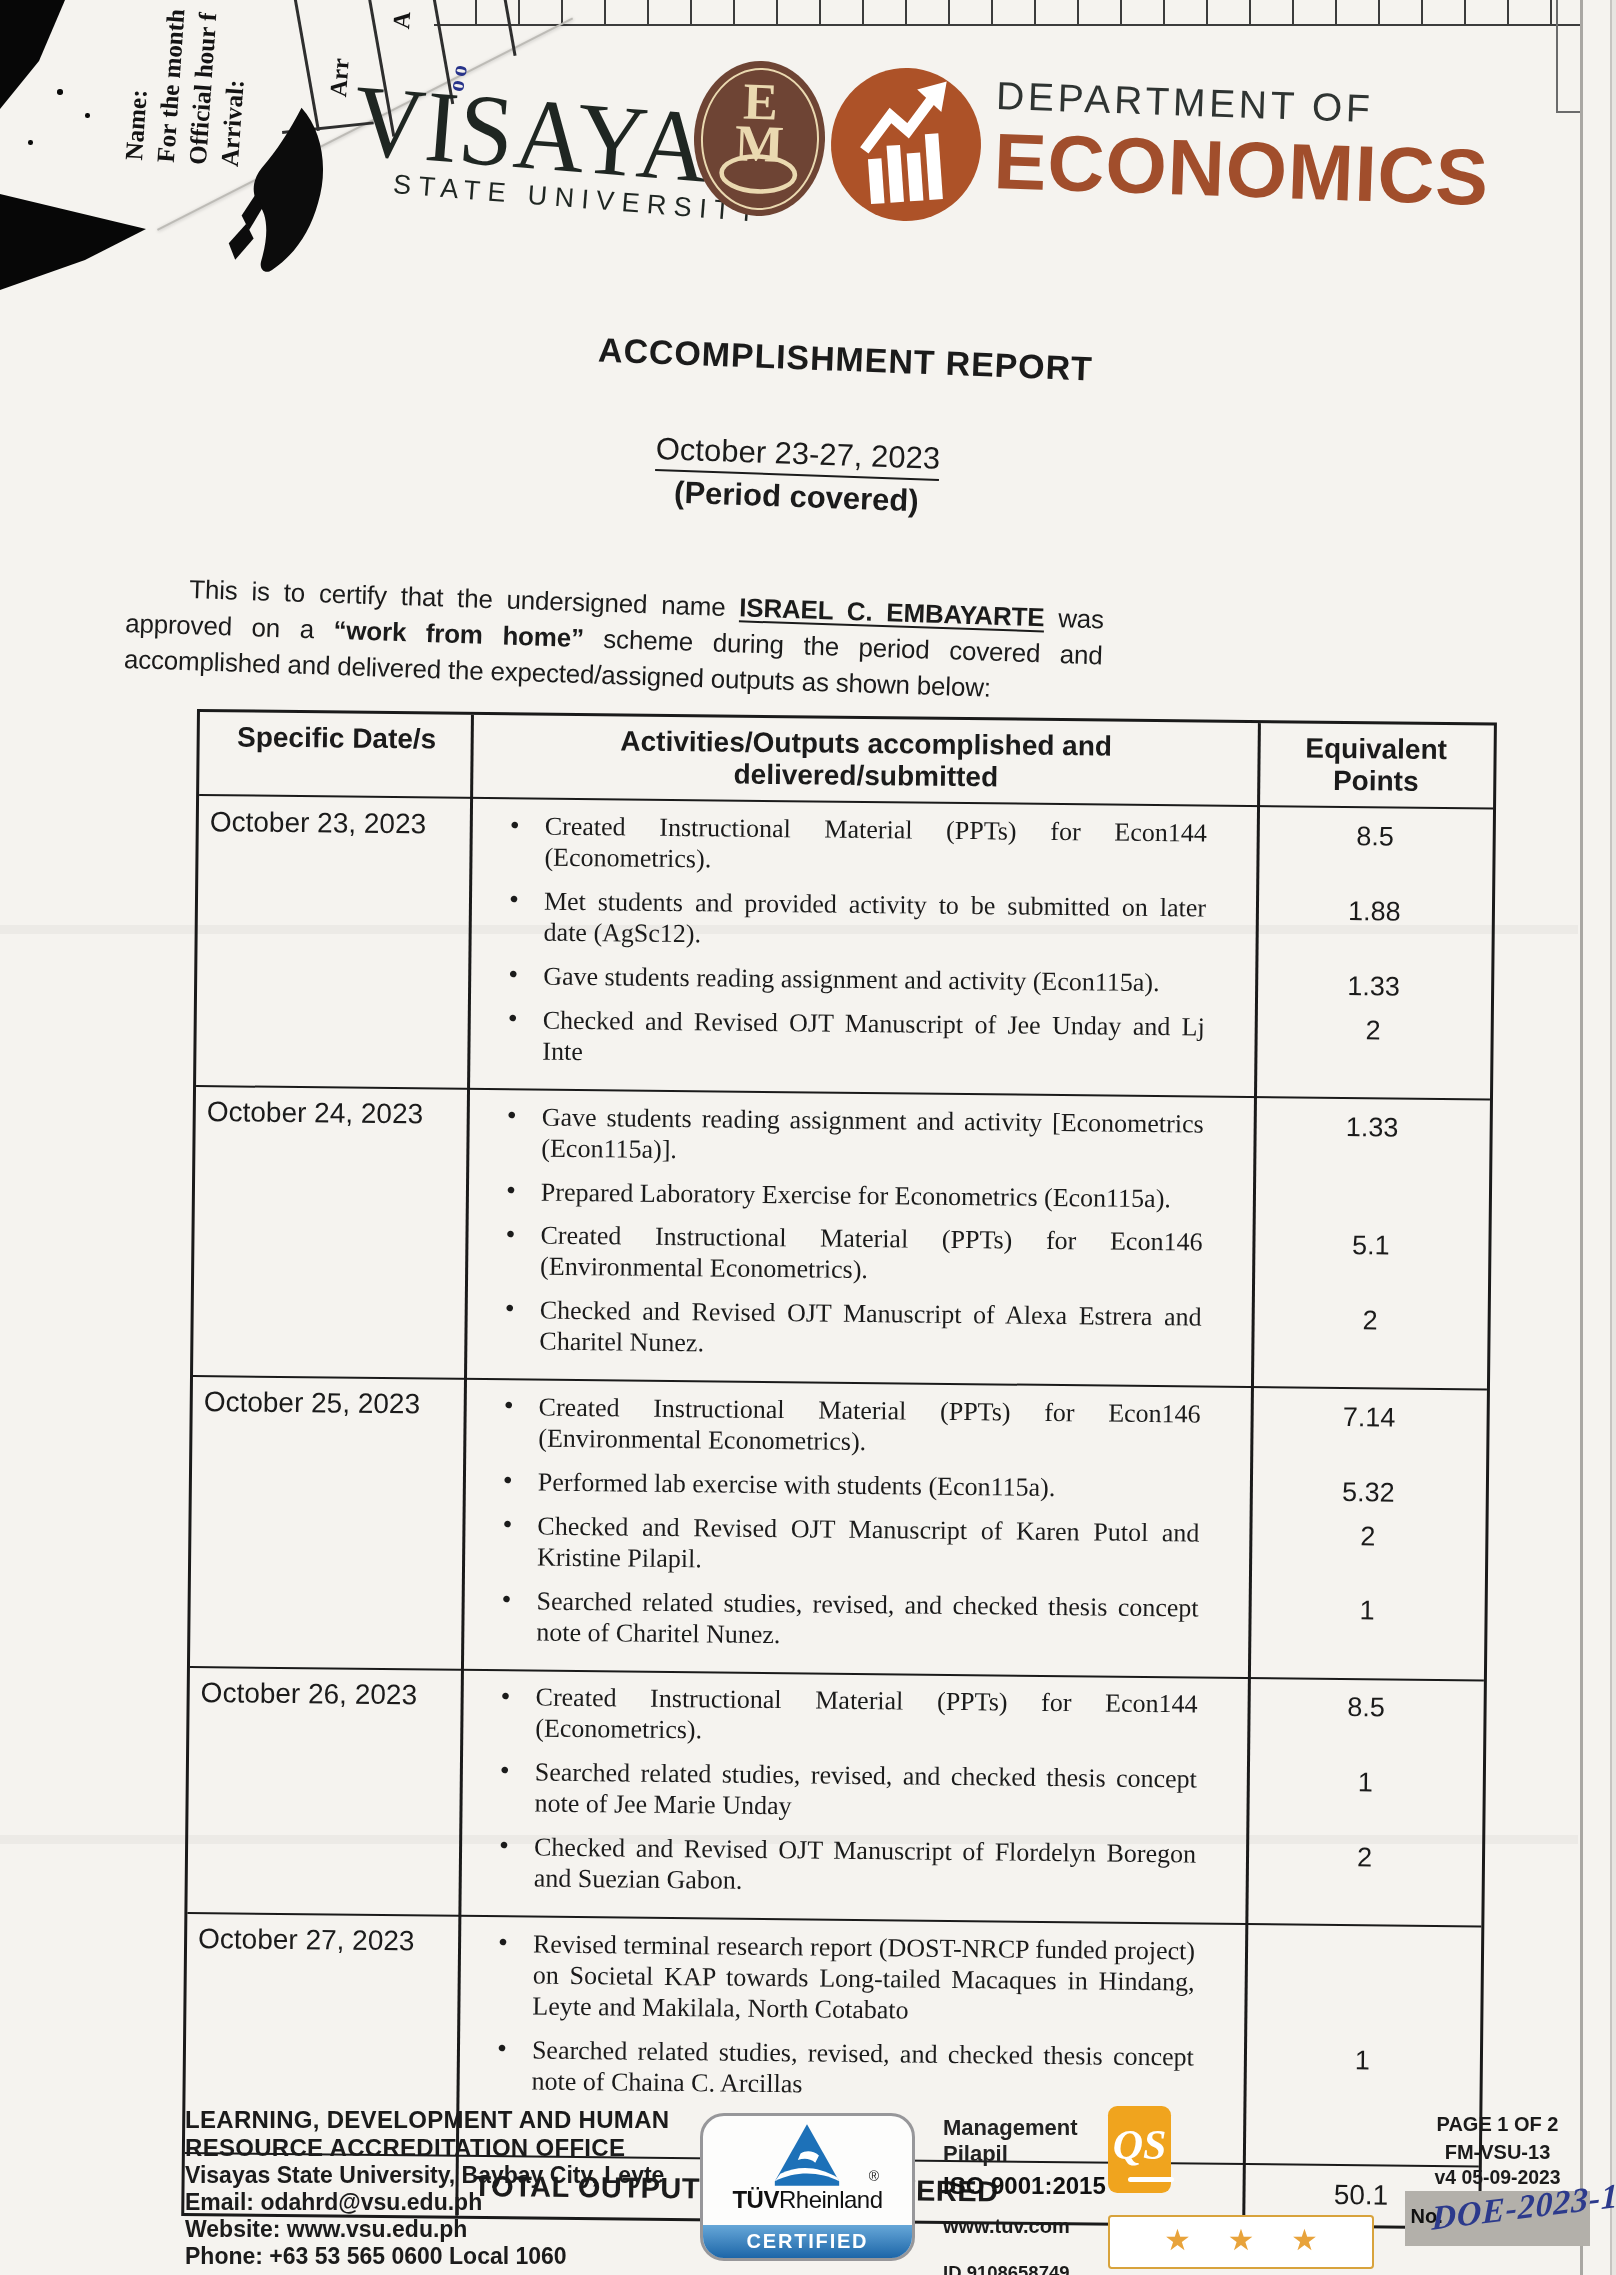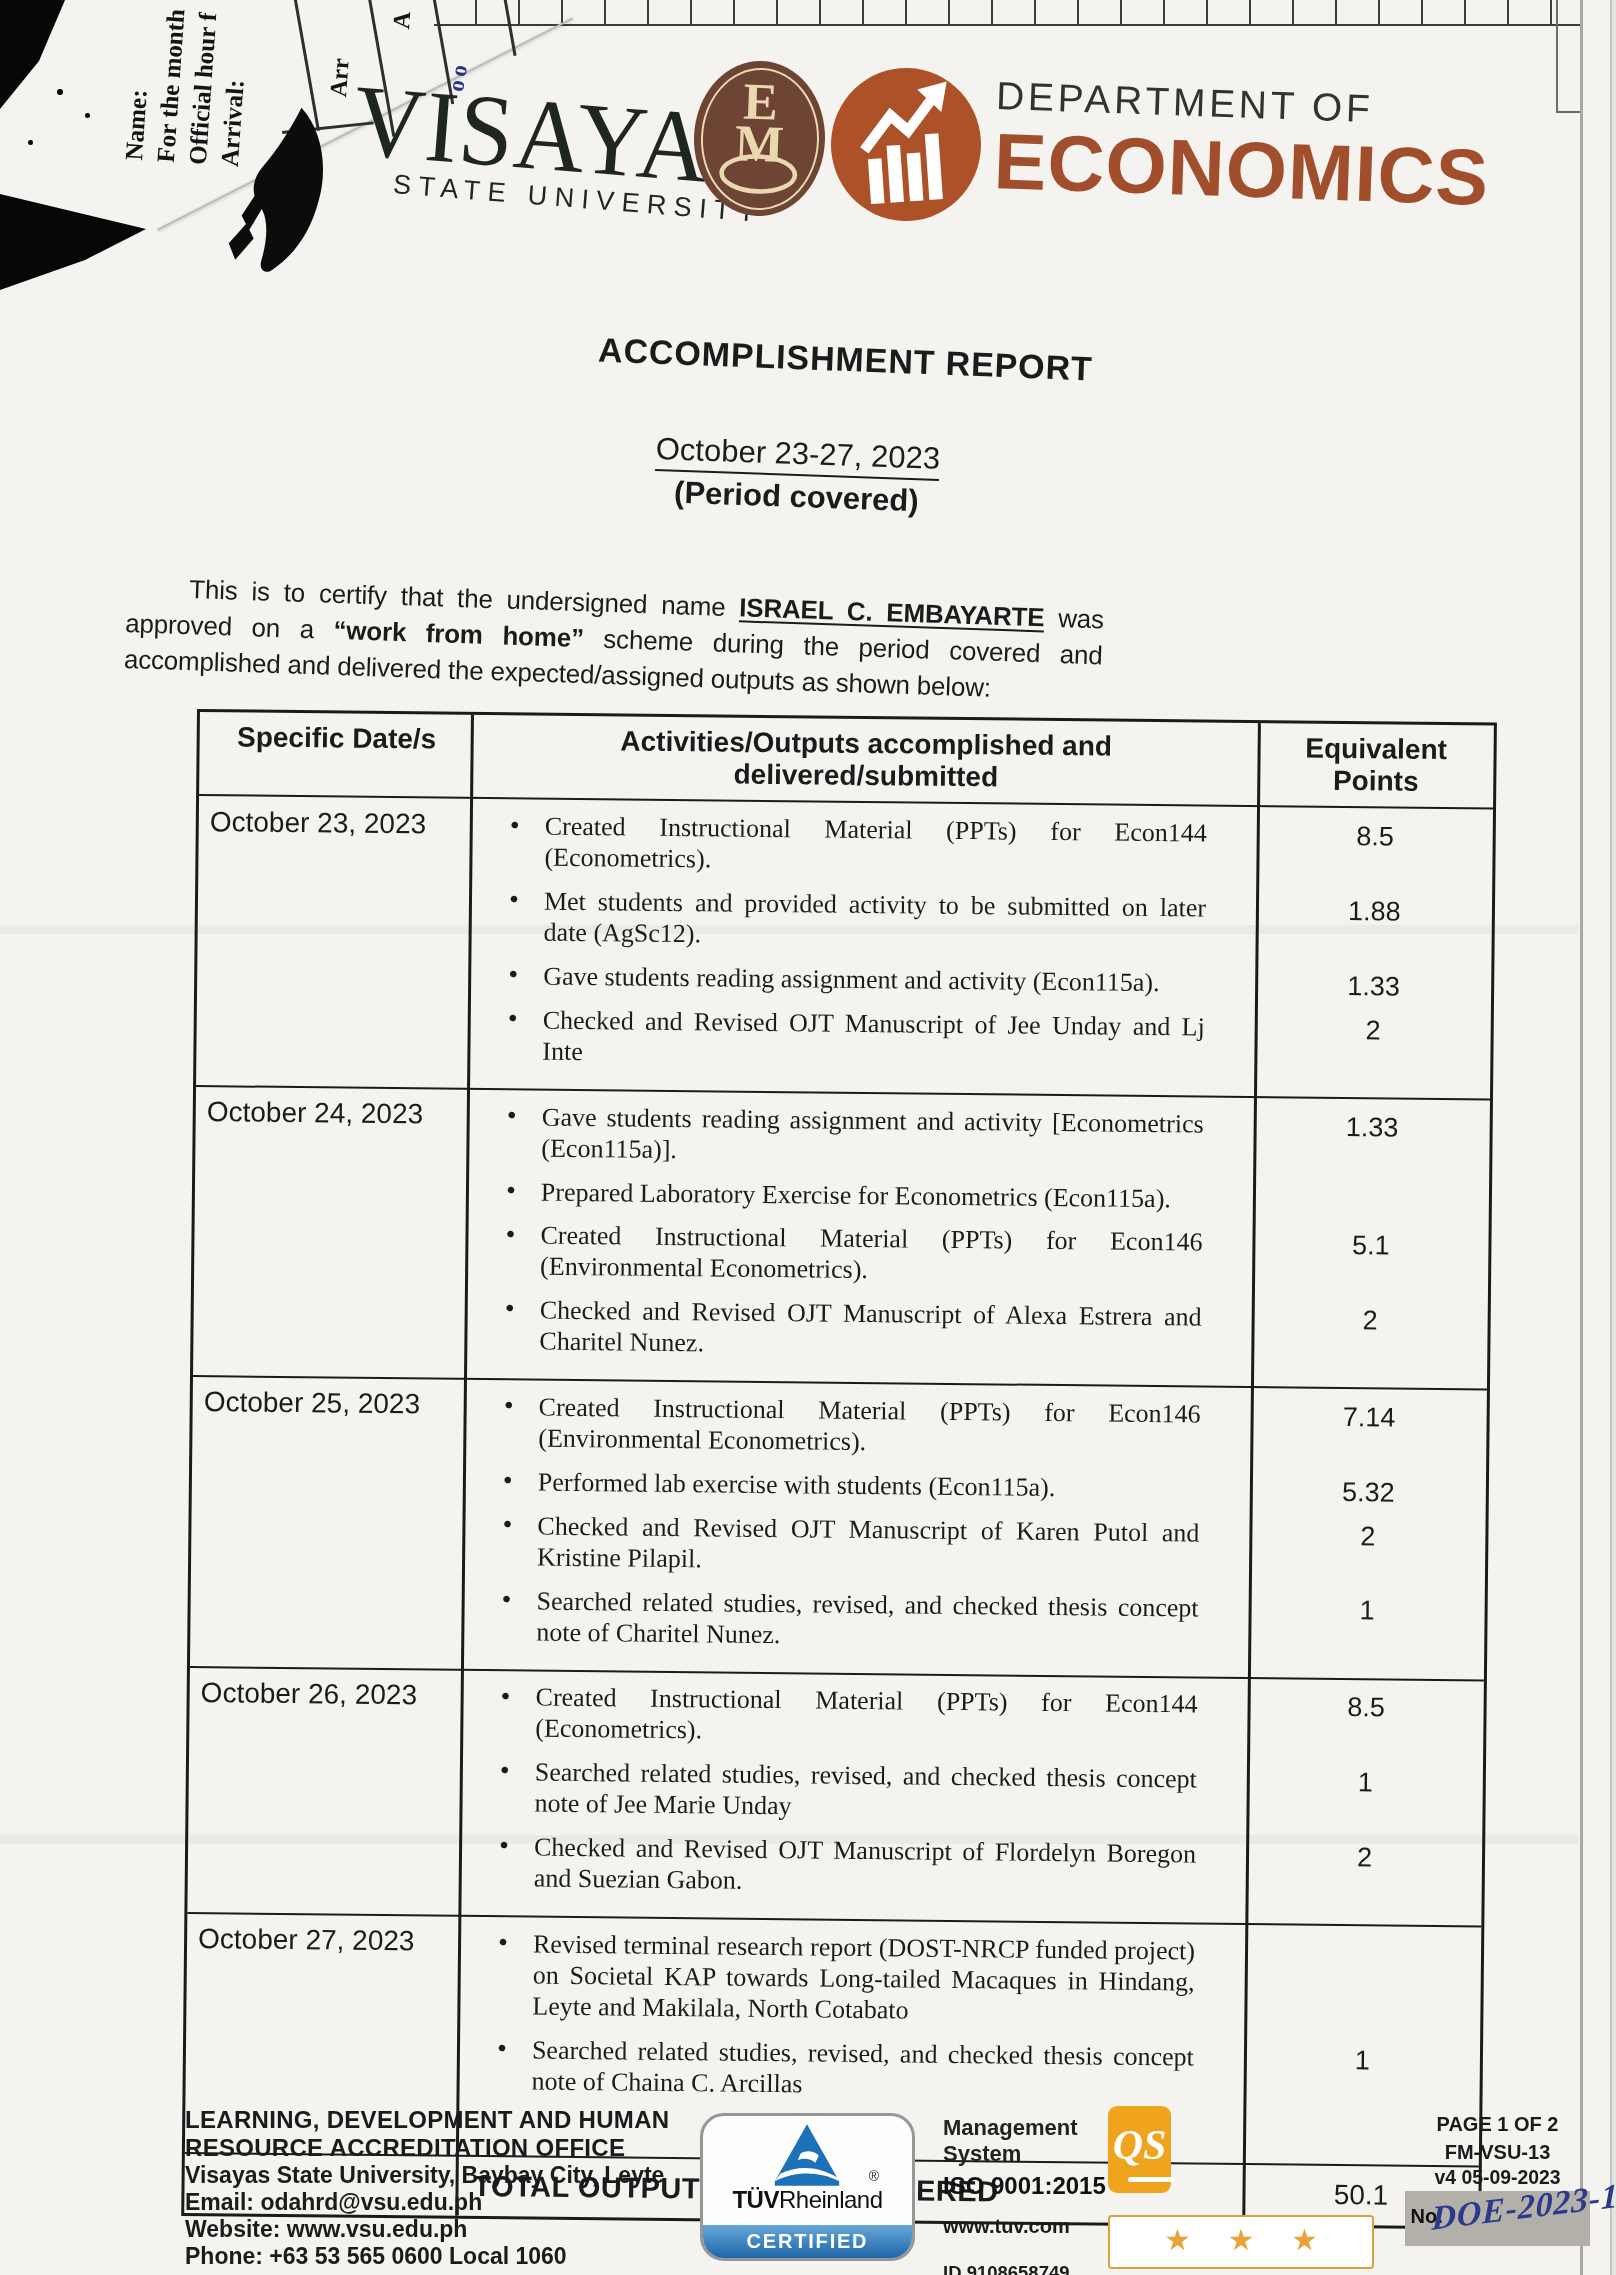--- a/index.html
+++ b/index.html
@@ -332,21 +332,21 @@
         <path d="M2 64 C26 52 52 54 72 64 L72 69 L2 69 Z" fill="#1d71b8"></path>
         <path d="M30 34 C36 30 44 31 50 36 L46 44 C40 39 34 39 27 41 Z" fill="#fff"></path>
       </svg>
       <span class="tuv-reg">®</span>
       <div class="tuv-name"><b>TÜV</b><span>Rheinland</span></div>
       <div class="tuv-band">CERTIFIED</div>
     </div>
 
     <div class="mgmt">
       <div>Management</div>
-      <div>System</div>
+      <div>Pilapil</div>
       <div class="iso">ISO 9001:2015</div>
     </div>
     <div class="tuv-url">
       <div>www.tuv.com</div>
       <div class="tuv-id">ID 9108658749</div>
     </div>
 
     <div class="qs-row">
       <div class="qs-box">QS</div>
     </div>

